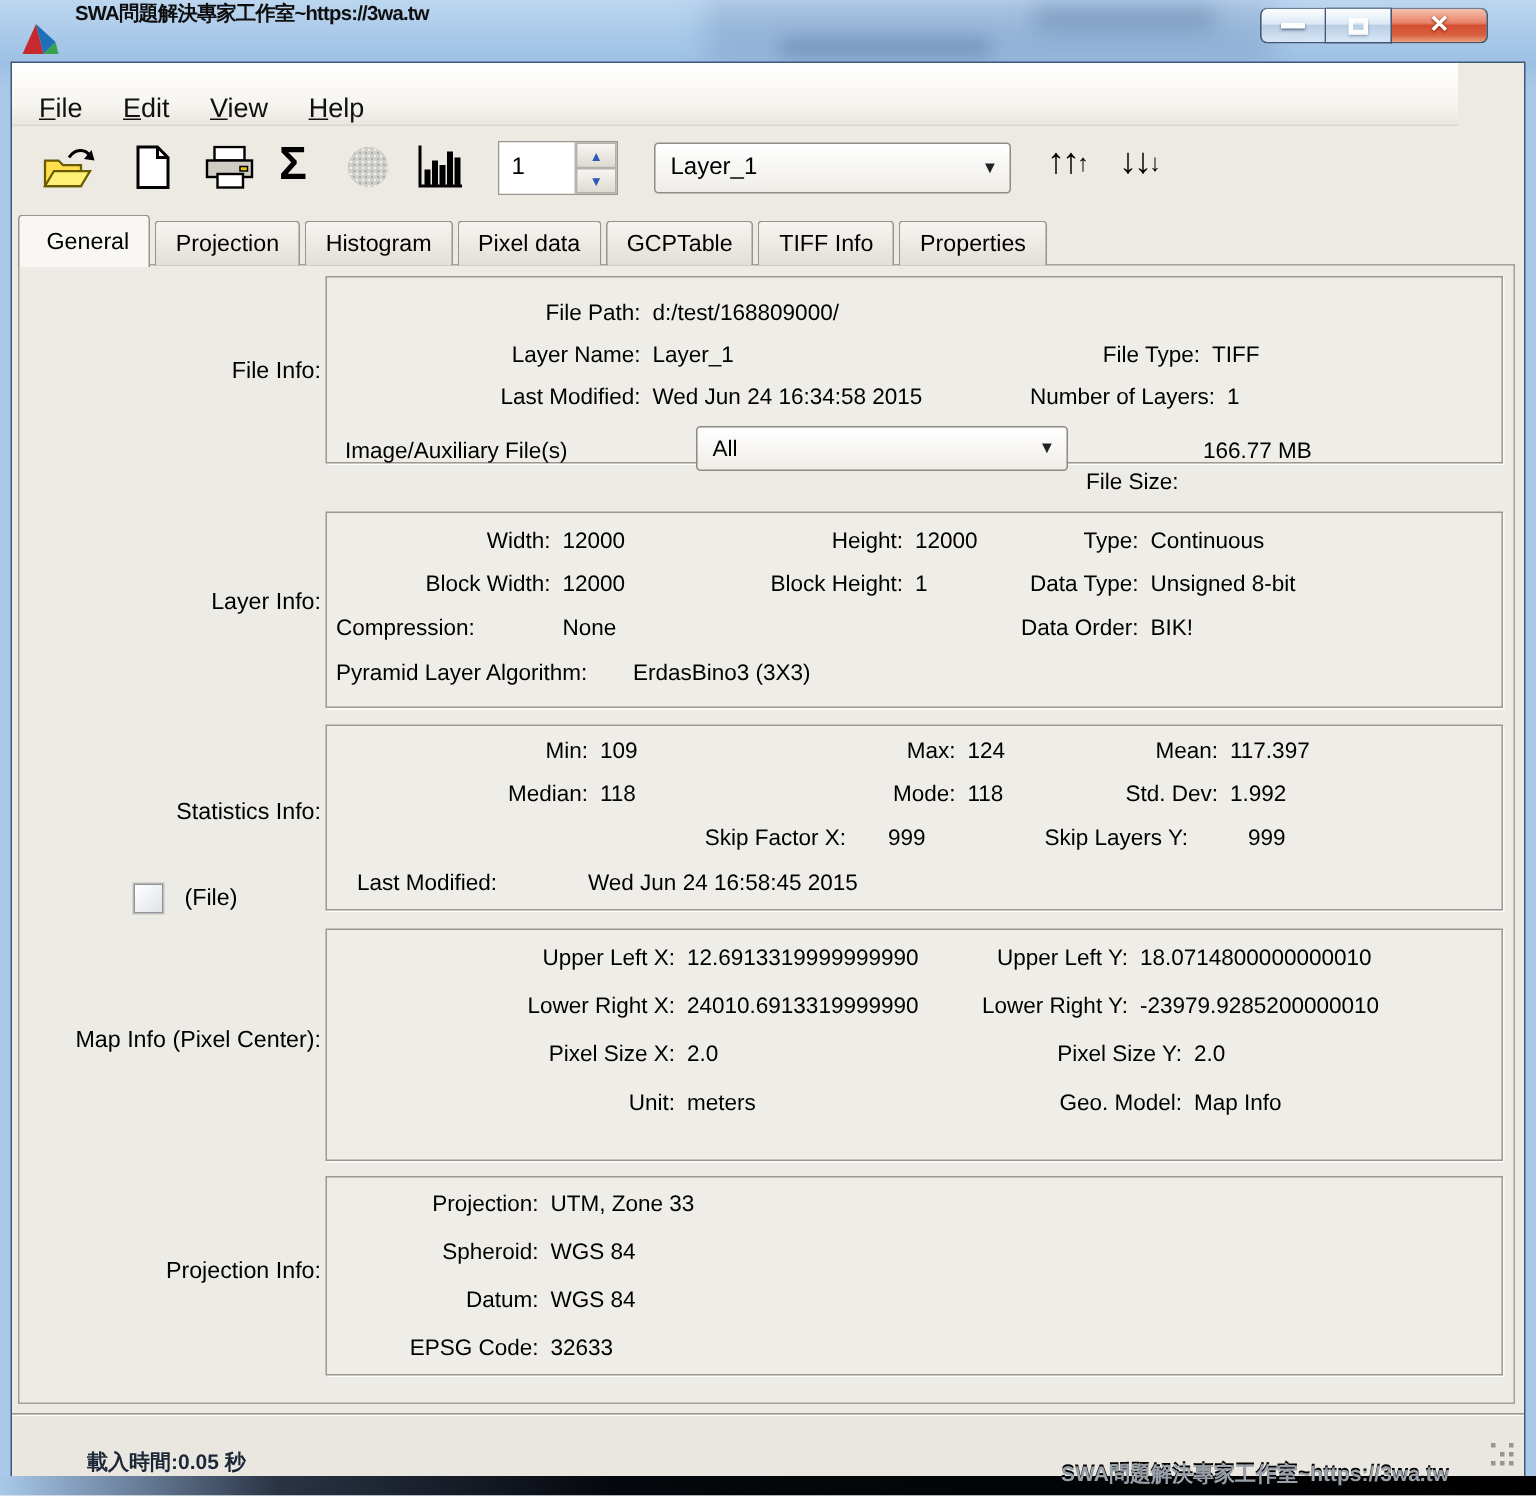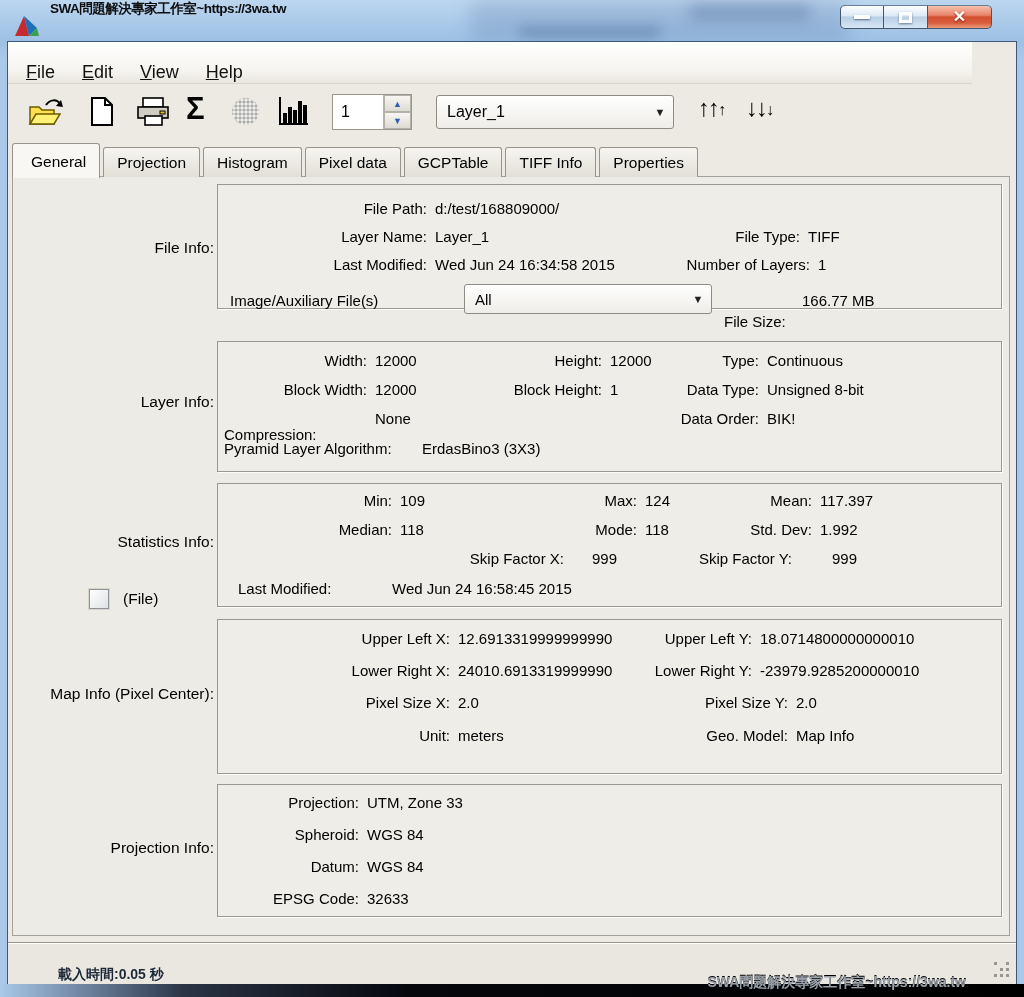--- a/index.html
+++ b/index.html
@@ -260,21 +260,21 @@
         <span class="lbl" style="left:360px; width:181px; top:10px;">Type:</span>
         <span class="val" style="left:549px; top:10px;">Continuous</span>
 
         <span class="lbl" style="left:0; width:149px; top:39px;">Block Width:</span>
         <span class="val" style="left:157px; top:39px;">12000</span>
         <span class="lbl" style="left:200px; width:184px; top:39px;">Block Height:</span>
         <span class="val" style="left:392px; top:39px;">1</span>
         <span class="lbl" style="left:360px; width:181px; top:39px;">Data Type:</span>
         <span class="val" style="left:549px; top:39px;">Unsigned 8-bit</span>
 
-        <span class="val" style="left:6px; top:84px;text-align:right;">Compression:</span>
+        <span class="val" style="left:6px; top:68px;text-align:right;">Compression:</span>
         <span class="val" style="left:157px; top:68px;">None</span>
         <span class="lbl" style="left:360px; width:181px; top:68px;">Data Order:</span>
         <span class="val" style="left:549px; top:68px;">BIK!</span>
 
         <span class="val" style="left:6px; top:98px;">Pyramid Layer Algorithm:</span>
         <span class="val" style="left:204px; top:98px;">ErdasBino3 (3X3)</span>
       </div>
 
       <div class="gbox" style="top:306px; height:124px;">
         <span class="lbl" style="left:0; width:174px; top:8px;">Min:</span>
@@ -286,21 +286,21 @@
 
         <span class="lbl" style="left:0; width:174px; top:37px;">Median:</span>
         <span class="val" style="left:182px; top:37px;">118</span>
         <span class="lbl" style="left:250px; width:169px; top:37px;">Mode:</span>
         <span class="val" style="left:427px; top:37px;">118</span>
         <span class="lbl" style="left:430px; width:164px; top:37px;">Std. Dev:</span>
         <span class="val" style="left:602px; top:37px;">1.992</span>
 
         <span class="lbl" style="left:180px; width:166px; top:66px;">Skip Factor X:</span>
         <span class="val" style="left:374px; top:66px;">999</span>
-        <span class="lbl" style="left:410px; width:164px; top:66px;">Skip Factor Y:</span>
+        <span class="lbl" style="left:410px; width:164px; top:66px;">Skip Layers Y:</span>
         <span class="val" style="left:614px; top:66px;">999</span>
 
         <span class="val" style="left:20px; top:96px;">Last Modified:</span>
         <span class="val" style="left:174px; top:96px;">Wed Jun 24 16:58:45 2015</span>
       </div>
 
       <div class="gbox" style="top:442px; height:155px;">
         <span class="lbl" style="left:0; width:232px; top:10px;">Upper Left X:</span>
         <span class="val" style="left:240px; top:10px;">12.6913319999999990</span>
         <span class="lbl" style="left:380px; width:154px; top:10px;">Upper Left Y:</span>

